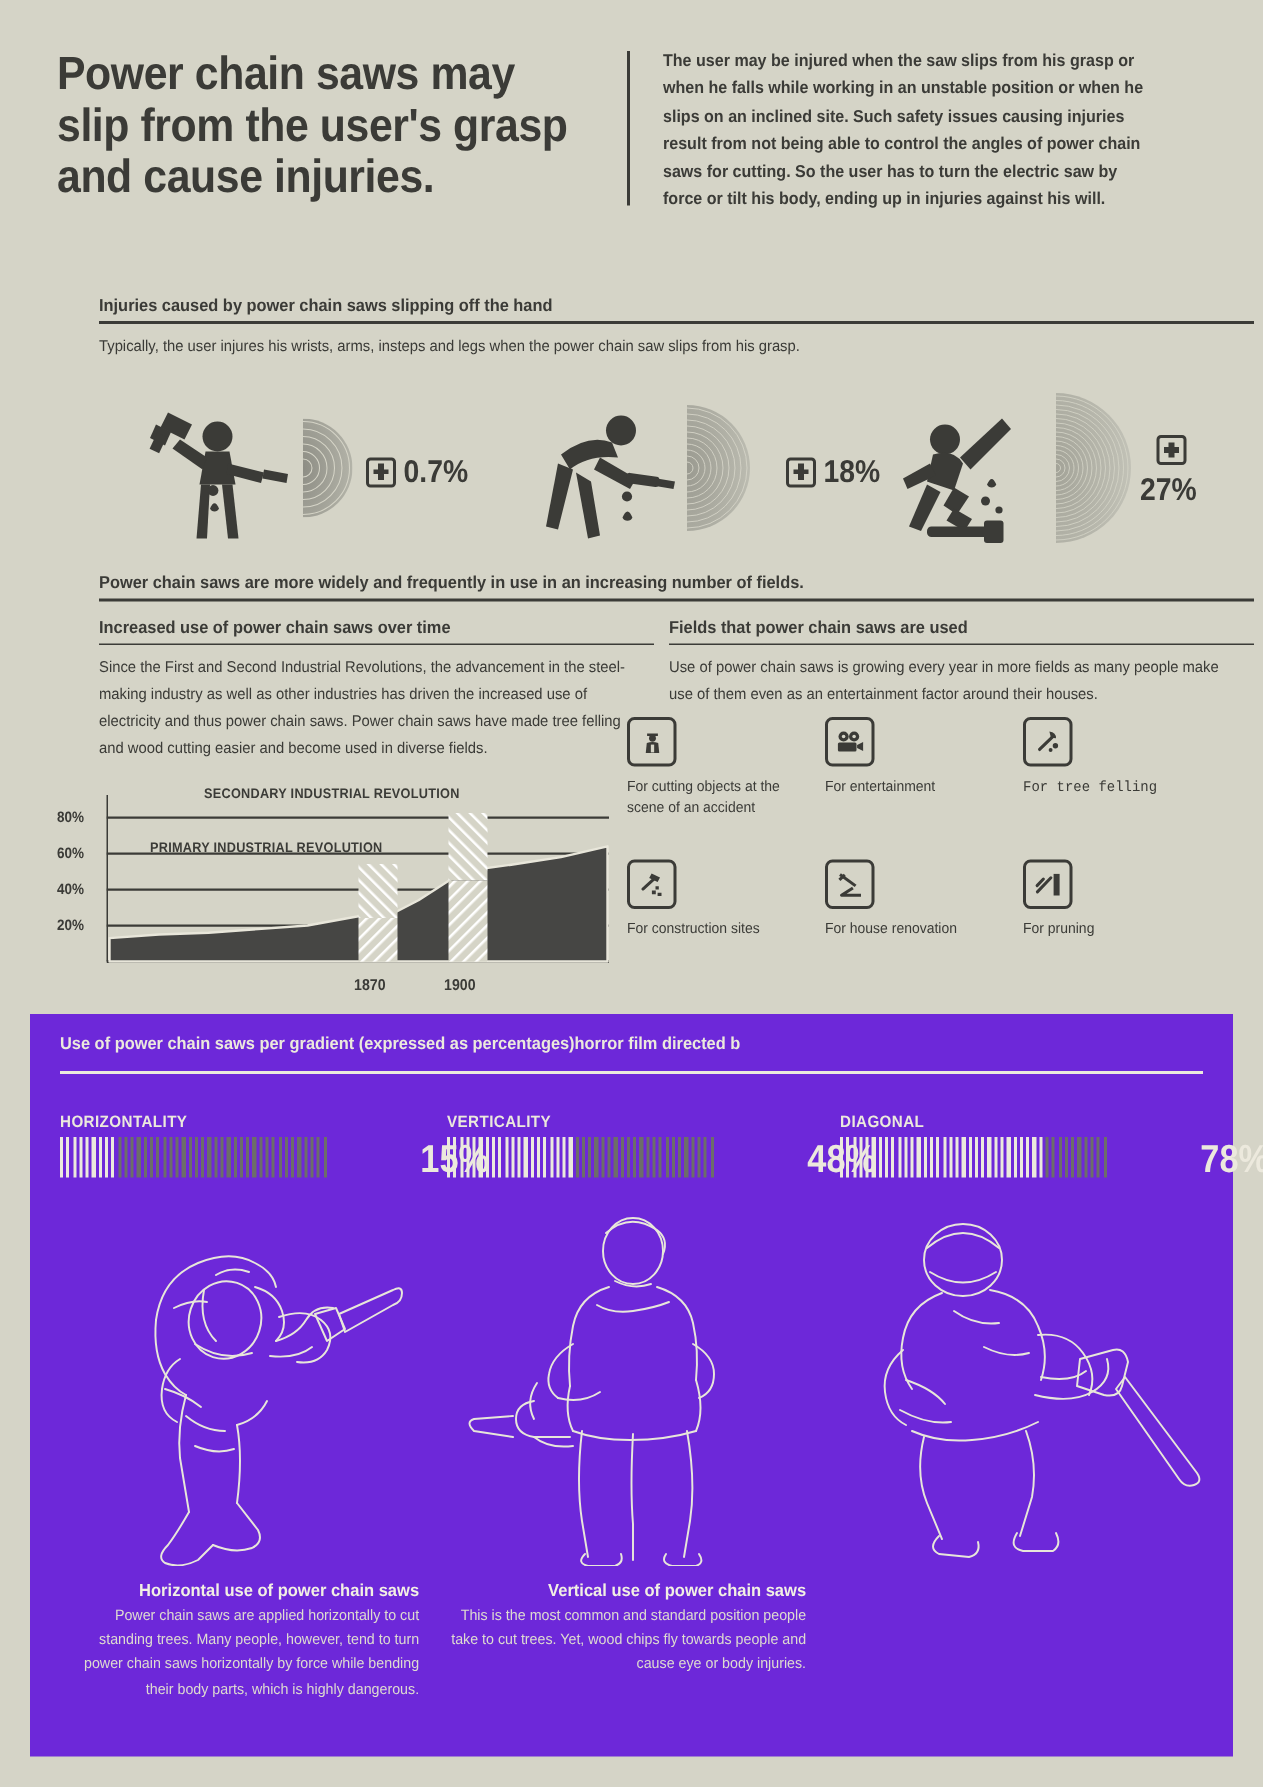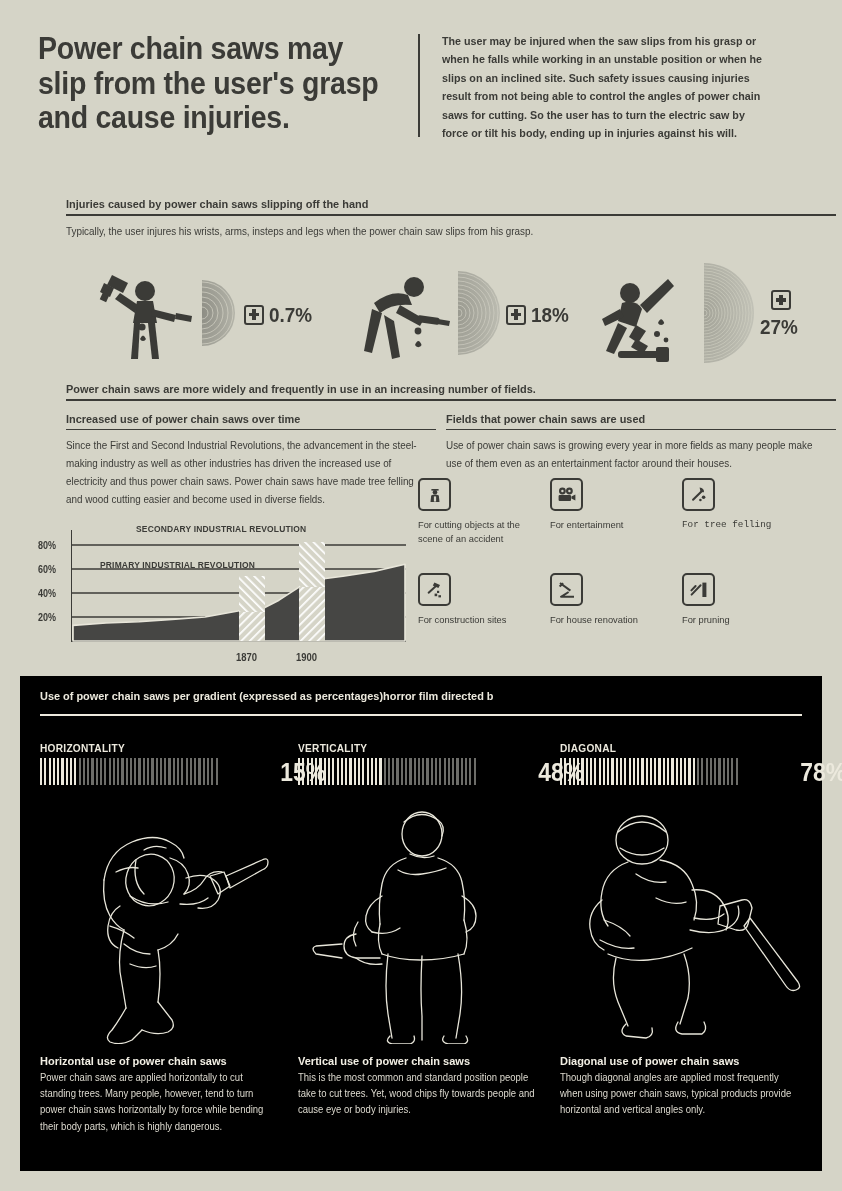--- a/index.html
+++ b/index.html
@@ -80,21 +80,21 @@
     display: flex; align-items: center; justify-content: center;
   }
   .field-label {
     font-size: 9.8px; line-height: 1.45; margin-top: 7px; font-weight: 500;
     transform: scaleX(0.95); transform-origin: left top;
   }
 
   
   .dark-panel {
     position: absolute; left: 20px; top: 676px; width: 802px; height: 495px;
-    background: #000000;
+    background: #6d28d9;
   }
   .dark-head {
     position: absolute; left: 20px; top: 14px; width: 762px;
     font-size: 11.5px; font-weight: 700; color: #ece9dd; padding-bottom: 5px;
     transform: scaleX(0.95); transform-origin: left top;
   }
   .dark-rule { position: absolute; left: 20px; top: 38px; width: 762px; height: 2px; background: #ece9dd; }
 
   .meter-block { position: absolute; top: 66px; width: 252px; }
   .meter-label {
@@ -105,21 +105,21 @@
   .ticks { display: flex; gap: 0; align-items: flex-end; height: 27px; flex: 1; }
   .tick { width: 2.2px; margin-right: 2.1px; height: 27px; background: #6d6d69; }
   .tick.on { background: #ece9dd; }
   .meter-pct {
     font-size: 26px; font-weight: 700; color: #ece9dd; margin-left: 6px;
     line-height: 0.95; transform: scaleX(0.88); transform-origin: right bottom;
   }
 
   .fig-slot { position: absolute; top: 128px; width: 250px; height: 240px; }
 
-  .cap-block { position: absolute; top: 1054px; width: 252px; }
+  .cap-block { position: absolute; top: 1054px; width: 252px; text-align: right; }
   .cap-title {
     font-size: 11.6px; font-weight: 700; color: #f2efe4; margin-bottom: 3px;
     transform: scaleX(0.95); transform-origin: left top;
   }
   .cap-body {
     font-size: 10px; line-height: 1.62; color: #dedbd0; font-weight: 500;
     transform: scaleX(0.95); transform-origin: left top;
   }
 </style>
 </head>
@@ -223,21 +223,21 @@
                 <circle cx="0" cy="42" r="20"></circle>
                 <circle cx="0" cy="42" r="24"></circle>
               <circle cx="0" cy="42" r="28"></circle>
                 <circle cx="0" cy="42" r="32"></circle>
                 <circle cx="0" cy="42" r="36"></circle>
               <circle cx="0" cy="42" r="40"></circle>
             </g>
           </g>
         </svg>
       </div>
-      <div class="pct-badge" style="margin-left:6px;">
+      <div class="pct-badge" style="margin-left:24px;">
         <div class="cross-box"></div>
         <div class="pct-num">18%</div>
       </div>
     </div>
 
     <div class="injury-item" style="left:558px;">
       <svg width="108" height="100" viewBox="0 0 108 100">
         <g fill="#3b3b37">
           <circle cx="34" cy="28" r="10"></circle>
           <path d="M26 38 q14 -4 20 6 l-6 18 q-12 -4 -18 -6 z"></path>
@@ -668,18 +668,14 @@
   </div>
 
   <div class="cap-block" style="left:40px;">
     <div class="cap-title">Horizontal use of power chain saws</div>
     <div class="cap-body">Power chain saws are applied horizontally to cut standing trees. Many people, however, tend to turn power chain saws horizontally by force while bending their body parts, which is highly dangerous.</div>
   </div>
   <div class="cap-block" style="left:298px;">
     <div class="cap-title">Vertical use of power chain saws</div>
     <div class="cap-body">This is the most common and standard position people take to cut trees. Yet, wood chips fly towards people and cause eye or body injuries.</div>
   </div>
-  <div class="cap-block" style="left:560px;">
-    <div class="cap-title">Diagonal use of power chain saws</div>
-    <div class="cap-body">Though diagonal angles are applied most frequently when using power chain saws, typical products provide horizontal and vertical angles only.</div>
-  </div>
 
 </div>
 
 </body></html>

